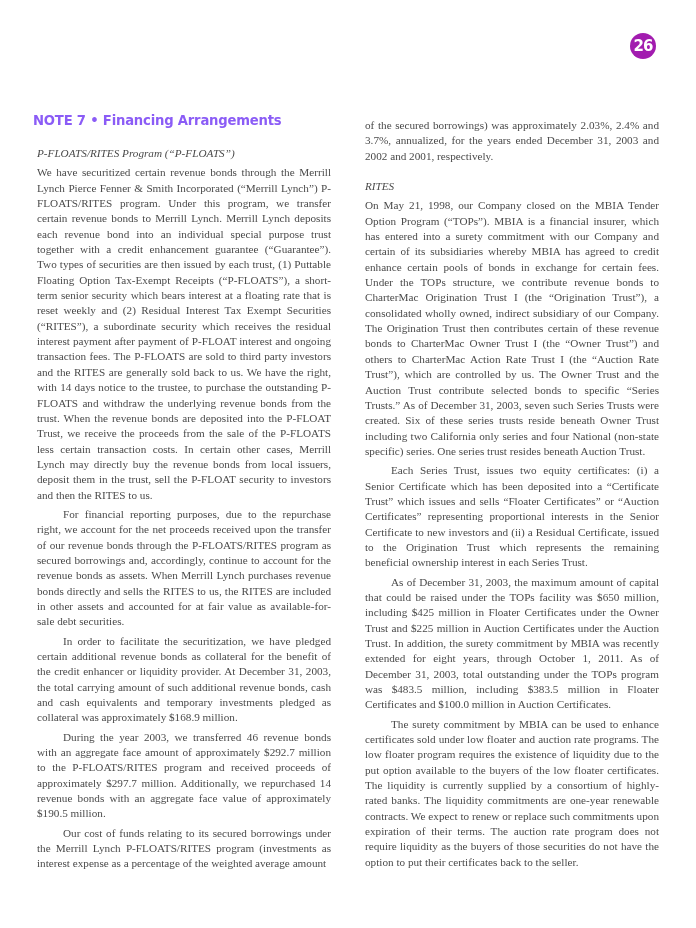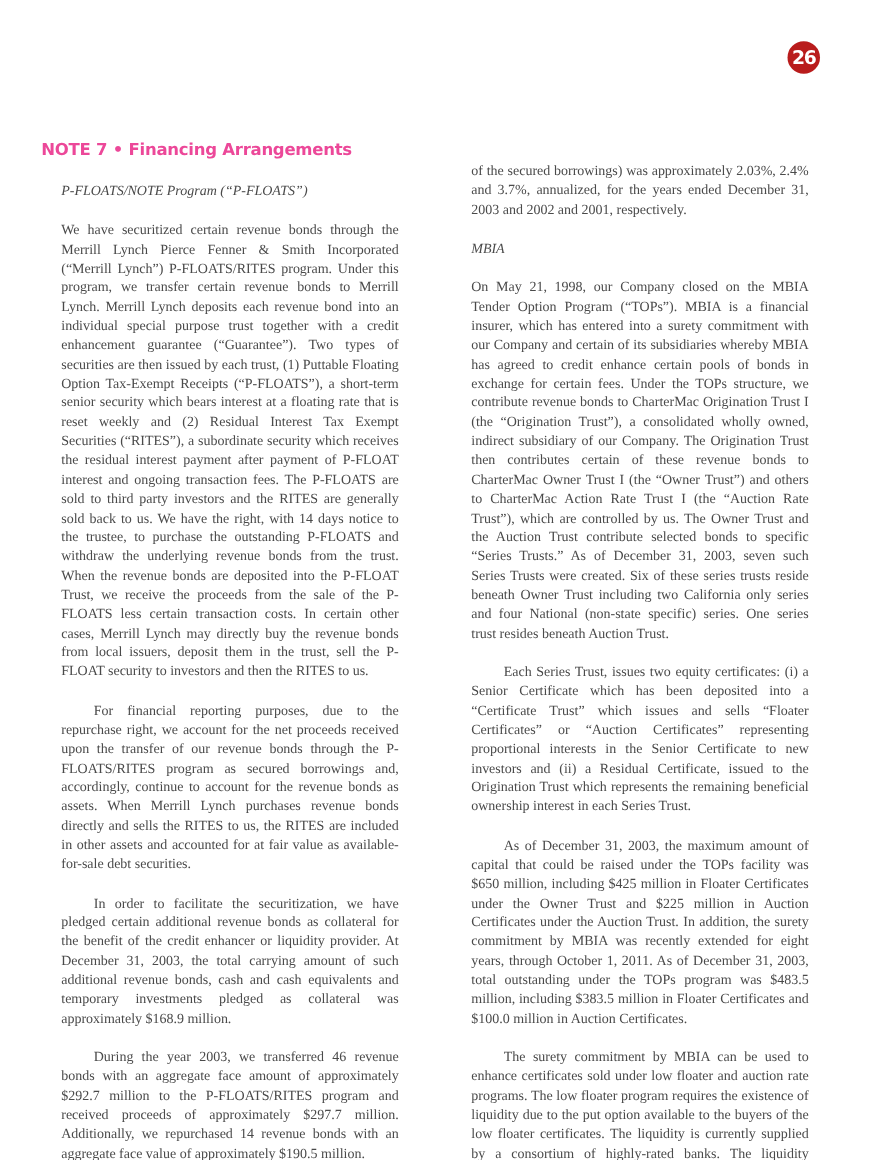--- a/index.html
+++ b/index.html
@@ -1,52 +1,52 @@
 <!DOCTYPE html>
 <html><head>
 <meta charset="utf-8">
 <style>
   html, body { margin: 0; padding: 0; background: #ffffff; }
   body { width: 696px; height: 928px; position: relative; overflow: hidden; }
   .page-badge {
     position: absolute; left: 630px; top: 33px; width: 26px; height: 26px;
-    border-radius: 50%; background: #b91c1c; color: #fff;
+    border-radius: 50%; background: #a21caf; color: #fff;
     font-family: "DejaVu Sans", sans-serif; font-weight: bold; font-size: 15px;
     line-height: 26px; text-align: center; letter-spacing: -1px;
   }
   .col {
     position: absolute; top: 0; width: 302px;
     font-family: "Liberation Serif", serif; font-size: 11.2px; line-height: 15.35px;
     color: #4a4a4a; text-align: justify;
   }
   .col-left { left: 33px; top: 113px; }
   .col-right { left: 361px; top: 114px; }
   .heading {
-    font-family: "DejaVu Sans", sans-serif; font-size: 13.2px; color: #ec4899;
+    font-family: "DejaVu Sans", sans-serif; font-size: 13.2px; color: #8b5cf6;
     margin: 0 0 17px 0; line-height: 16px; letter-spacing: -0.2px;
   }
-  p { margin: 16px; }
+  p { margin: 4px; }
   .sub { font-style: italic; margin-top: 15px; }
   .indent { text-indent: 26px; }
 </style>
 </head>
 <body>
 
 <div class="page-badge">26</div>
 
 <div class="col col-left">
   <h2 class="heading">NOTE 7 • Financing Arrangements</h2>
-  <p class="sub">P-FLOATS/NOTE Program (“P-FLOATS”)</p>
+  <p class="sub">P-FLOATS/RITES Program (“P-FLOATS”)</p>
   <p>We have securitized certain revenue bonds through the Merrill Lynch Pierce Fenner &amp; Smith Incorporated (“Merrill Lynch”) P-FLOATS/RITES program.  Under this program, we transfer certain revenue bonds to Merrill Lynch.  Merrill Lynch deposits each revenue bond into an individual special purpose trust together with a credit enhancement guarantee (“Guarantee”). Two types of securities are then issued by each trust, (1) Puttable Floating Option Tax-Exempt Receipts (“P-FLOATS”), a short-term senior security which bears interest at a floating rate that is reset weekly and (2) Residual Interest Tax Exempt Securities (“RITES”), a subordinate security which receives the residual interest payment after payment of P-FLOAT interest and ongoing transaction fees.  The P-FLOATS are sold to third party investors and the RITES are generally sold back to us.  We have the right, with 14 days notice to the trustee, to purchase the outstanding P-FLOATS and withdraw the underlying revenue bonds from the trust.  When the revenue bonds are deposited into the P-FLOAT Trust, we receive the proceeds from the sale of the P-FLOATS less certain transaction costs. In certain other cases, Merrill Lynch may directly buy the revenue bonds from local issuers, deposit them in the trust, sell the P-FLOAT security to investors and then the RITES to us.</p>
   <p class="indent">For financial reporting purposes, due to the repurchase right, we account for the net proceeds received upon the transfer of our revenue bonds through the P-FLOATS/RITES program as secured borrowings and, accordingly, continue to account for the revenue bonds as assets.  When Merrill Lynch purchases revenue bonds directly and sells the RITES to us, the RITES are included in other assets and accounted for at fair value as available-for-sale debt securities.</p>
   <p class="indent">In order to facilitate the securitization, we have pledged certain additional revenue bonds as collateral for the benefit of the credit enhancer or liquidity provider.  At December 31, 2003, the total carrying amount of such additional revenue bonds, cash and cash equivalents and temporary investments pledged as collateral was approximately $168.9 million.</p>
   <p class="indent">During the year 2003, we transferred 46 revenue bonds with an aggregate face amount of approximately $292.7 million to the P-FLOATS/RITES program and received proceeds of approximately $297.7 million.  Additionally, we repurchased 14 revenue bonds with an aggregate face value of approximately $190.5 million.</p>
   <p class="indent">Our cost of funds relating to its secured borrowings under the Merrill Lynch P-FLOATS/RITES program (investments as interest expense as a percentage of the weighted average amount</p>
 </div>
 
 <div class="col col-right">
   <p>of the secured borrowings) was approximately 2.03%, 2.4% and 3.7%, annualized, for the years ended December 31, 2003 and 2002 and 2001, respectively.</p>
-  <p class="sub">MBIA</p>
+  <p class="sub">RITES</p>
   <p>On May 21, 1998, our Company closed on the MBIA Tender Option Program (“TOPs”).  MBIA is a financial insurer, which has entered into a surety commitment with our Company and certain of its subsidiaries whereby MBIA has agreed to credit enhance certain pools of bonds in exchange for certain fees. Under the TOPs structure, we contribute revenue bonds to CharterMac Origination Trust I (the “Origination Trust”), a consolidated wholly owned, indirect subsidiary of our Company. The Origination Trust then contributes certain of these revenue bonds to CharterMac Owner Trust I (the “Owner Trust”) and others to CharterMac Action Rate Trust I (the “Auction Rate Trust”), which are controlled by us.  The Owner Trust and the Auction Trust contribute selected bonds to specific “Series Trusts.”  As of December 31, 2003, seven such Series Trusts were created.  Six of these series trusts reside beneath Owner Trust including two California only series and four National (non-state specific) series.  One series trust resides beneath Auction Trust.</p>
   <p class="indent">Each Series Trust, issues two equity certificates:  (i) a Senior Certificate which has been deposited into a “Certificate Trust” which issues and sells “Floater Certificates” or “Auction Certificates” representing proportional interests in the Senior Certificate to new investors and (ii) a Residual Certificate, issued to the Origination Trust which represents the remaining beneficial ownership interest in each Series Trust.</p>
   <p class="indent">As of December 31, 2003, the maximum amount of capital that could be raised under the TOPs facility was $650 million, including $425 million in Floater Certificates under the Owner Trust and $225 million in Auction Certificates under the Auction Trust.  In addition, the surety commitment by MBIA was recently extended for eight years, through October 1, 2011.  As of December 31, 2003, total outstanding under the TOPs program was $483.5 million, including $383.5 million in Floater Certificates and $100.0 million in Auction Certificates.</p>
   <p class="indent">The surety commitment by MBIA can be used to enhance certificates sold under low floater and auction rate programs. The low floater program requires the existence of liquidity due to the put option available to the buyers of the low floater certificates.  The liquidity is currently supplied by a consortium of highly-rated banks. The liquidity commitments are one-year renewable contracts.  We expect to renew or replace such commitments upon expiration of their terms.  The auction rate program does not require liquidity as the buyers of those securities do not have the option to put their certificates back to the seller.</p>
 </div>
 
 </body></html>

